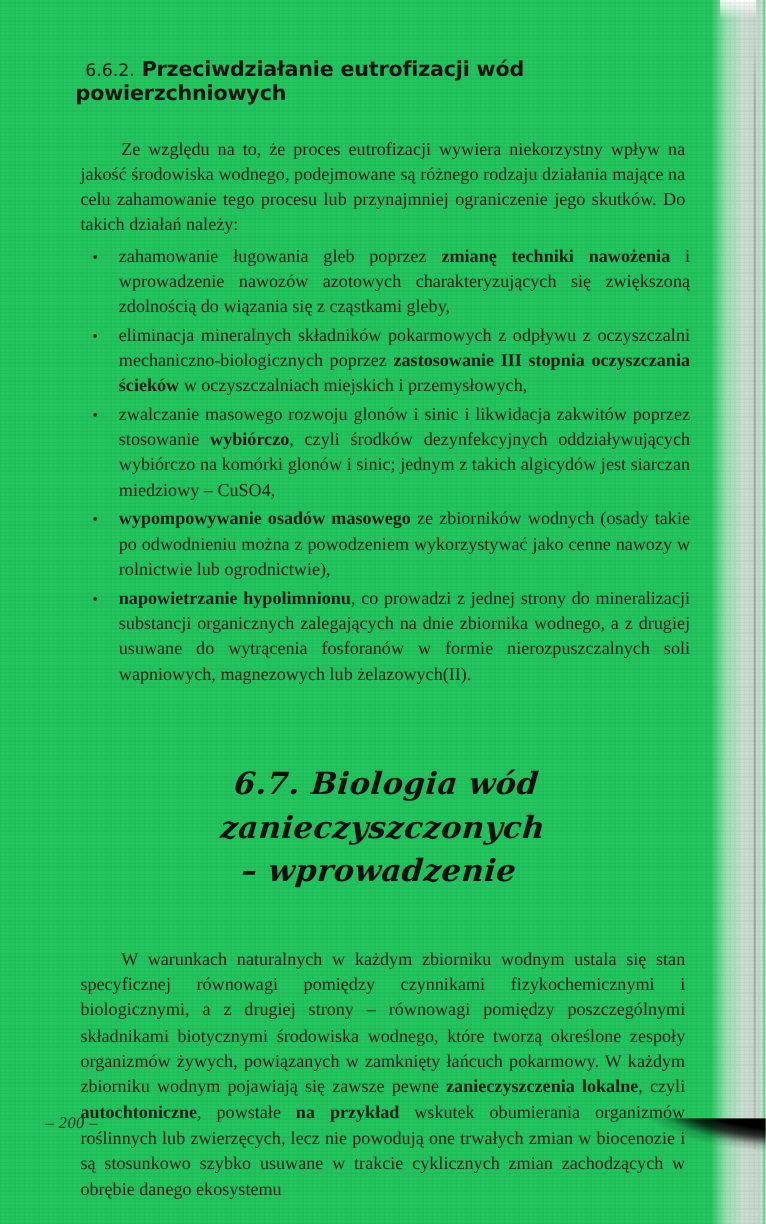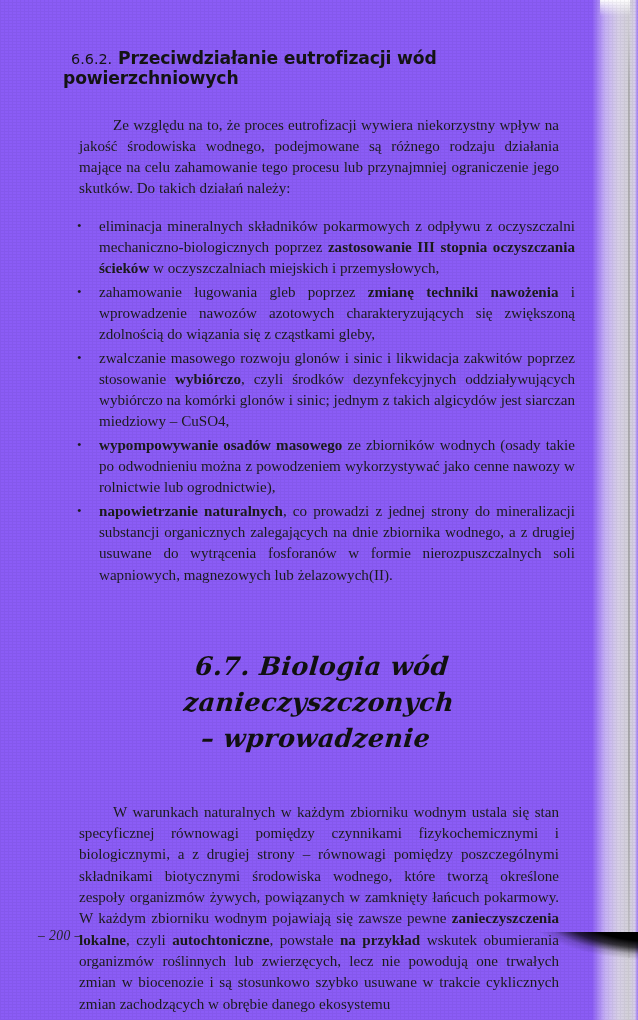--- a/index.html
+++ b/index.html
@@ -13,21 +13,21 @@
     position: relative;
     overflow: hidden;
     font-family: "Liberation Serif", serif;
     color: #1a1a1a;
   }
 
   
   #page {
     position: absolute;
     inset: 0;
-    background: #8b5cf6;
+    background: #22c55e;
   }
 
   
   #scan-edge-shadow {
     position: absolute;
     top: 0;
     right: 0;
     width: 46px;
     height: 1020px;
     background: linear-gradient(to right,
@@ -91,21 +91,21 @@
     text-indent: 8px;
     line-height: 1.18;
   }
   .subsec-heading .num {
     font-weight: normal;
     font-size: 14.4px;
     letter-spacing: 0;
   }
 
   p.body-para {
-    margin: 16px;
+    margin: 4px;
     font-size: 15.1px;
     line-height: 21.3px;
     text-align: justify;
     color: #1c1c1c;
     hyphens: none;
   }
   p.intro-para { margin-top: 26px; }
   p.intro-para.first-line-indent { text-indent: 34px; }
 
   ul.bullets {
@@ -181,25 +181,25 @@
   <div id="content">
 
     <h2 class="subsec-heading">
       <span class="num">6.6.2.</span>
       <span>Przeciwdziałanie eutrofizacji wód powierzchniowych</span>
     </h2>
 
     <p class="body-para intro-para first-line-indent">Ze względu na to, że proces eutrofizacji wywiera niekorzystny wpływ na jakość środowiska wodnego, podejmowane są różnego rodzaju działania mające na celu zahamowanie tego procesu lub przynajmniej ograniczenie jego skutków. Do takich działań należy:</p>
 
     <ul class="bullets" id="bullet-list">
+        <li><span>zahamowanie ługowania gleb poprzez </span><span class="bold">zmianę techniki nawożenia</span><span> i wprowadzenie nawozów azotowych charakteryzujących się zwiększoną zdolnością do wiązania się z cząstkami gleby,</span></li>
         <li><span>eliminacja mineralnych składników pokarmowych z odpływu z oczyszczalni mechaniczno-biologicznych poprzez </span><span class="bold">zastosowanie III stopnia oczyszczania ścieków</span><span> w oczyszczalniach miejskich i przemysłowych,</span></li>
-        <li><span>zahamowanie ługowania gleb poprzez </span><span class="bold">zmianę techniki nawożenia</span><span> i wprowadzenie nawozów azotowych charakteryzujących się zwiększoną zdolnością do wiązania się z cząstkami gleby,</span></li>
         <li><span>zwalczanie masowego rozwoju glonów i sinic i likwidacja zakwitów poprzez stosowanie </span><span class="bold">wybiórczo</span><span>, czyli środków dezynfekcyjnych oddziaływujących wybiórczo na komórki glonów i sinic; jednym z takich algicydów jest siarczan miedziowy – CuSO4,</span></li>
         <li><span class="bold">wypompowywanie osadów masowego</span><span> ze zbiorników wodnych (osady takie po odwodnieniu można z powodzeniem wykorzystywać jako cenne nawozy w rolnictwie lub ogrodnictwie),</span></li>
-        <li><span class="bold">napowietrzanie naturalnych</span><span>, co prowadzi z jednej strony do mineralizacji substancji organicznych zalegających na dnie zbiornika wodnego, a z drugiej usuwane do wytrącenia fosforanów w formie nierozpuszczalnych soli wapniowych, magnezowych lub żelazowych(II).</span></li>
+        <li><span class="bold">napowietrzanie hypolimnionu</span><span>, co prowadzi z jednej strony do mineralizacji substancji organicznych zalegających na dnie zbiornika wodnego, a z drugiej usuwane do wytrącenia fosforanów w formie nierozpuszczalnych soli wapniowych, magnezowych lub żelazowych(II).</span></li>
       </ul>
 
     <h2 class="script-heading">
       <span class="line1">6.7. Biologia wód zanieczyszczonych</span>
       <span class="line2">– wprowadzenie</span>
     </h2>
 
     <p class="body-para closing-para" id="closing-para"><span>W warunkach naturalnych w każdym zbiorniku wodnym ustala się stan specyficznej równowagi pomiędzy czynnikami fizykochemicznymi i biologicznymi, a z drugiej strony – równowagi pomiędzy poszczególnymi składnikami biotycznymi środowiska wodnego, które tworzą określone zespoły organizmów żywych, powiązanych w zamknięty łańcuch pokarmowy. W każdym zbiorniku wodnym pojawiają się zawsze pewne </span><span class="bold">zanieczyszczenia lokalne</span><span>, czyli </span><span class="bold">autochtoniczne</span><span>, powstałe </span><span class="bold">na przykład</span><span> wskutek obumierania organizmów roślinnych lub zwierzęcych, lecz nie powodują one trwałych zmian w biocenozie i są stosunkowo szybko usuwane w trakcie cyklicznych zmian zachodzących w obrębie danego ekosystemu</span></p>
 
   </div>

